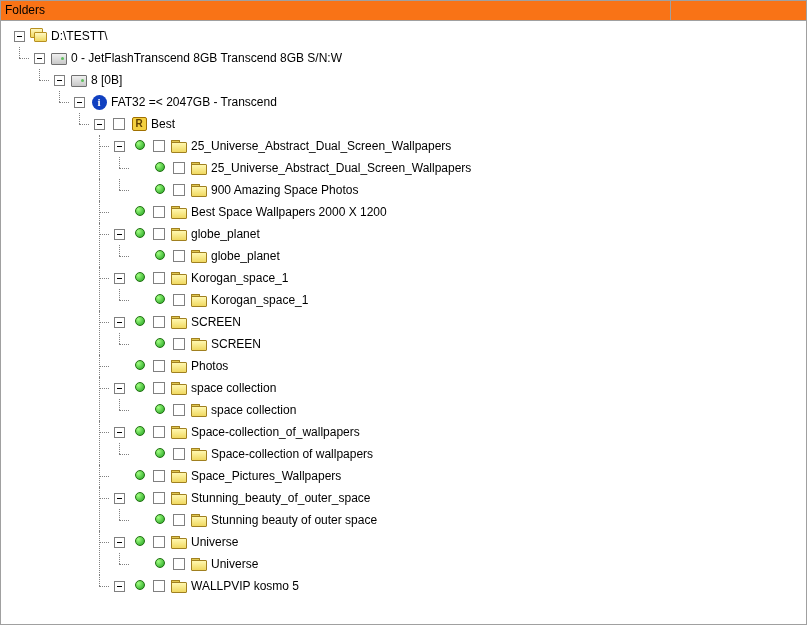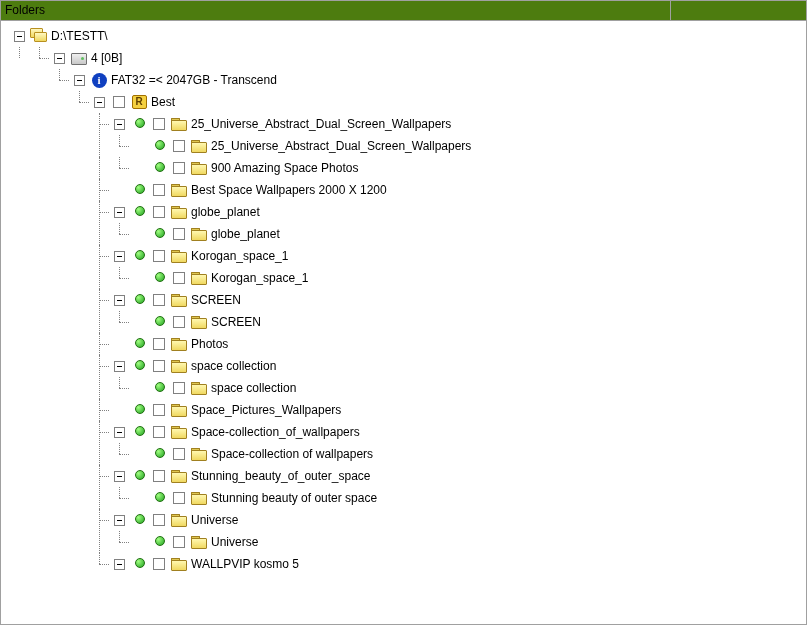--- a/index.html
+++ b/index.html
@@ -14,21 +14,21 @@
   }
   .panel {
     width: 807px; height: 625px;
     border: 1px solid #a0a0a0;
     background: #fff;
     position: relative;
   }
   .header {
     height: 20px;
     border-bottom: 1px solid #a0a0a0;
-    background: #4d7c0f;
+    background: #f97316;
     display: flex;
   }
   .header-title {
     flex: 0 0 670px;
     padding: 2px 4px;
     border-right: 1px solid #a0a0a0;
   }
   .header-spacer {
     flex: 1;
   }
@@ -218,30 +218,39 @@
           <span class="slot">
               <span class="double-folder">
                 <span class="f1"></span>
                 <span class="f2"></span>
               </span>
             </span>
           <span class="label">D:\TESTT\</span>
         </div>
         <ul>
           <li>
+            <div class="row">
+              <span class="slot">
+                  <span class="exp"></span>
+                </span>
+              <span class="slot">
+                  <span class="drive-icon"></span>
+                </span>
+              <span class="label">0 - JetFlashTranscend 8GB Transcend 8GB S/N:W</span>
+            </div>
             <ul>
               <li>
                 <div class="row">
                   <span class="slot">
                       <span class="exp"></span>
                     </span>
                   <span class="slot">
                       <span class="drive-icon"></span>
                     </span>
-                  <span class="label">4 [0B]</span>
+                  <span class="label">8 [0B]</span>
                 </div>
                 <ul>
                   <li>
                     <div class="row">
                       <span class="slot">
                           <span class="exp"></span>
                         </span>
                       <span class="slot">
                           <span class="info-icon">i</span>
                         </span>
@@ -450,60 +459,60 @@
                                     <span class="slot">
                                       <span class="folder-icon"></span>
                                     </span>
                                     <span class="label">space collection</span>
                                   </div>
                                 </li>
                               </ul>
                             </li>
                             <li>
                               <div class="row">
+                                <span class="slot">
+                                  <span class="exp"></span>
+                                </span>
+                                <span class="slot green-dot"></span>
+                                <span class="slot">
+                                  <span class="checkbox"></span>
+                                </span>
+                                <span class="slot">
+                                  <span class="folder-icon"></span>
+                                </span>
+                                <span class="label">Space-collection_of_wallpapers</span>
+                              </div>
+                              <ul>
+                                <li>
+                                  <div class="row">
+                                    <span class="slot"></span>
+                                    <span class="slot green-dot"></span>
+                                    <span class="slot">
+                                      <span class="checkbox"></span>
+                                    </span>
+                                    <span class="slot">
+                                      <span class="folder-icon"></span>
+                                    </span>
+                                    <span class="label">Space-collection of wallpapers</span>
+                                  </div>
+                                </li>
+                              </ul>
+                            </li>
+                            <li>
+                              <div class="row">
                                 <span class="slot"></span>
                                 <span class="slot green-dot"></span>
                                 <span class="slot">
                                   <span class="checkbox"></span>
                                 </span>
                                 <span class="slot">
                                   <span class="folder-icon"></span>
                                 </span>
                                 <span class="label">Space_Pictures_Wallpapers</span>
                               </div>
-                            </li>
-                            <li>
-                              <div class="row">
-                                <span class="slot">
-                                  <span class="exp"></span>
-                                </span>
-                                <span class="slot green-dot"></span>
-                                <span class="slot">
-                                  <span class="checkbox"></span>
-                                </span>
-                                <span class="slot">
-                                  <span class="folder-icon"></span>
-                                </span>
-                                <span class="label">Space-collection_of_wallpapers</span>
-                              </div>
-                              <ul>
-                                <li>
-                                  <div class="row">
-                                    <span class="slot"></span>
-                                    <span class="slot green-dot"></span>
-                                    <span class="slot">
-                                      <span class="checkbox"></span>
-                                    </span>
-                                    <span class="slot">
-                                      <span class="folder-icon"></span>
-                                    </span>
-                                    <span class="label">Space-collection of wallpapers</span>
-                                  </div>
-                                </li>
-                              </ul>
                             </li>
                             <li>
                               <div class="row">
                                 <span class="slot">
                                   <span class="exp"></span>
                                 </span>
                                 <span class="slot green-dot"></span>
                                 <span class="slot">
                                   <span class="checkbox"></span>
                                 </span>

